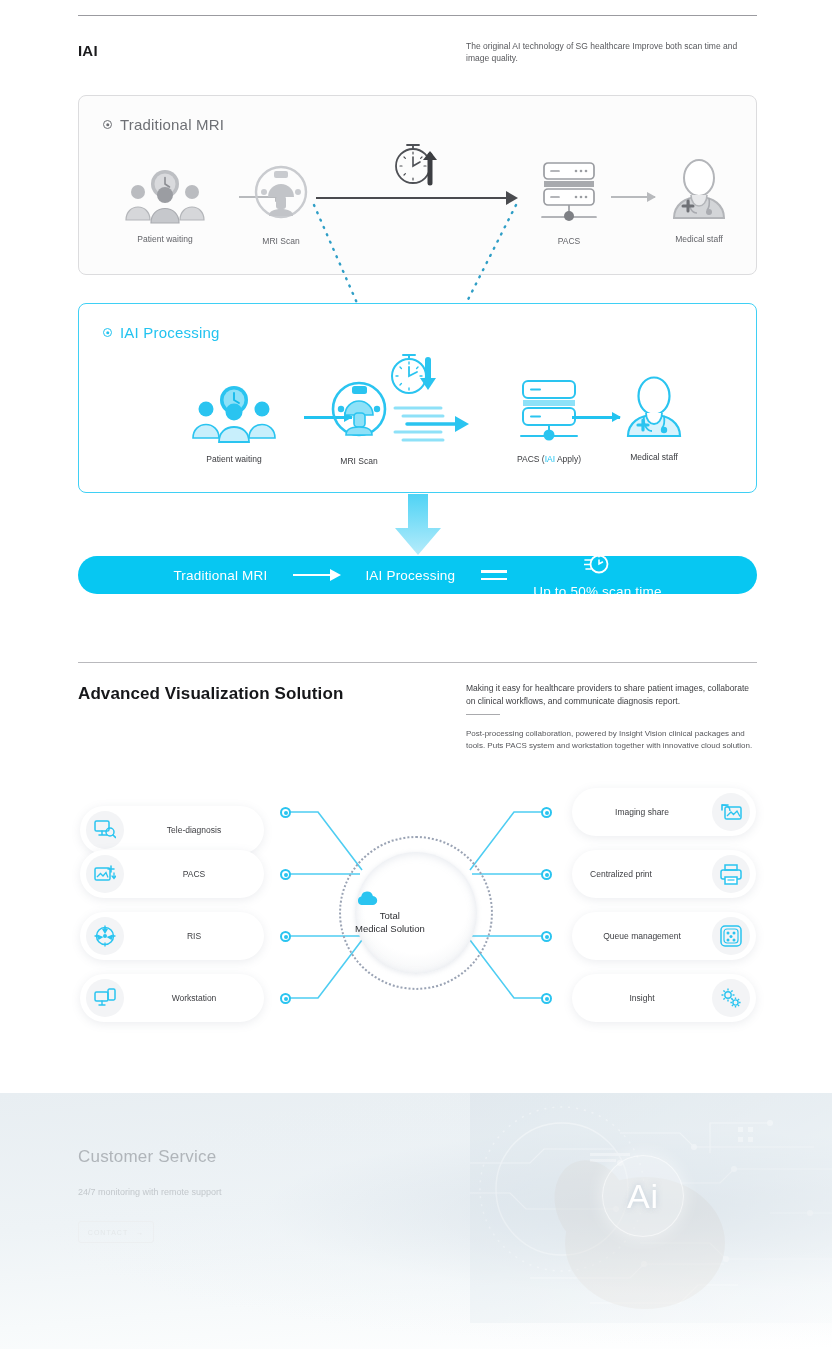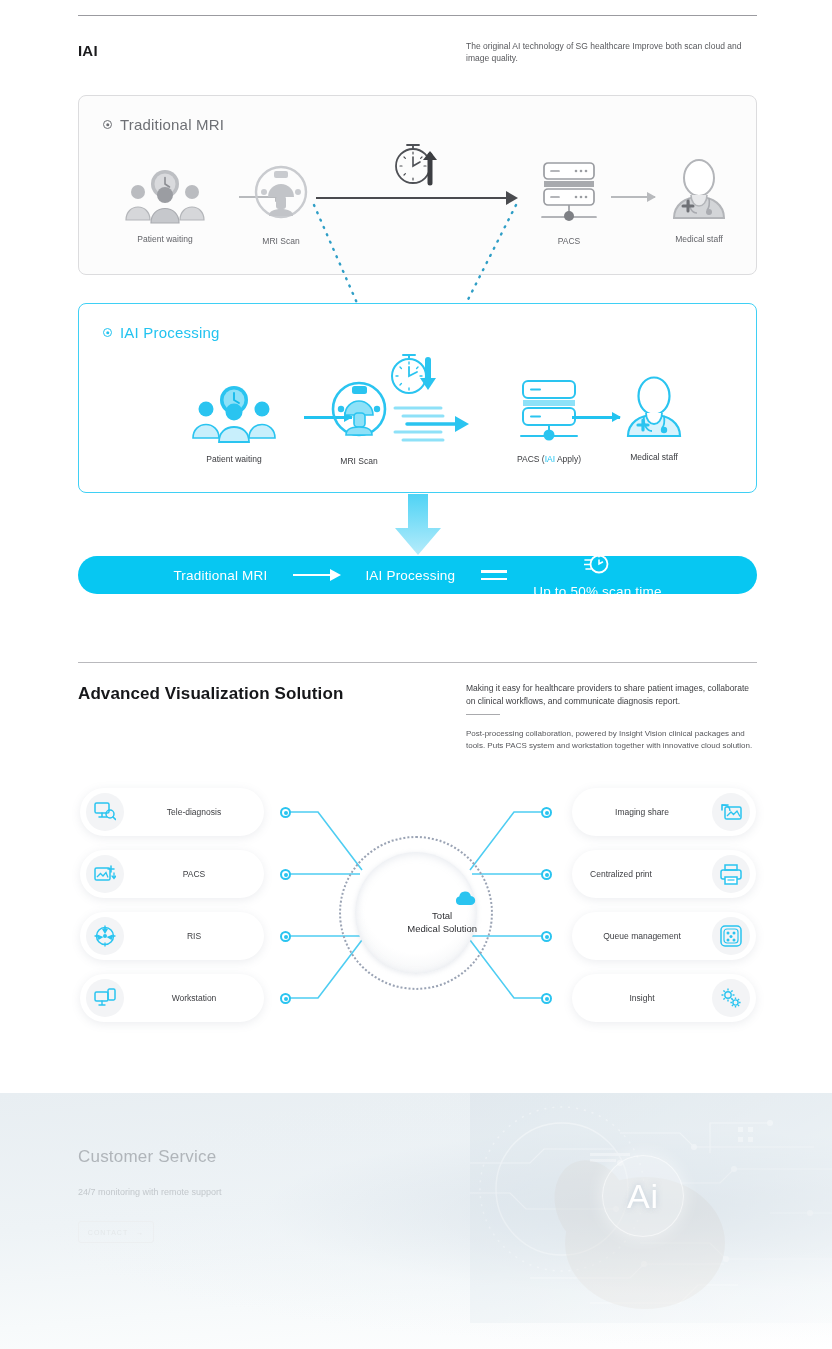--- a/index.html
+++ b/index.html
@@ -179,21 +179,21 @@
     position: absolute; left: 339px; top: 66px;
     width: 154px; height: 154px; border-radius: 50%;
     border: 2px dotted #9aa3b4;
     display: flex; align-items: center; justify-content: center;
   }
   #hub-inner {
     width: 122px; height: 122px; border-radius: 50%;
     background: radial-gradient(circle at 50% 40%, #ffffff 55%, #eceef1 100%);
     box-shadow: inset 0 2px 8px rgba(160,170,190,.25), 0 1px 5px rgba(150,160,180,.2);
     display: flex; flex-direction: column;
-    align-items: flex-end; justify-content: center; gap: 2px;
+    align-items: flex-start; justify-content: center; gap: 2px;
   }
   #hub-text { font-size: 9.5px; color: #2e2f33; text-align: center; line-height: 13px; }
 
   
   #cs {
     position: absolute; left: 0; top: 1093px; width: 832px; height: 256px;
     overflow: hidden;
     background:
       radial-gradient(ellipse at 78% 46%, rgba(205,216,226,.55) 0%, rgba(236,242,246,.25) 42%, rgba(255,255,255,0) 68%),
       linear-gradient(175deg, #e8eef2 0%, #eef3f6 42%, #f7fafb 72%, #ffffff 100%);
@@ -229,21 +229,21 @@
   }
 </style>
 </head>
 <body>
 
 <div class="page">
 
   <div class="divider" id="divider-top"></div>
 
   <div id="iai-title">IAI</div>
-  <div id="iai-desc">The original AI technology of SG healthcare Improve both scan cloud and image quality.</div>
+  <div id="iai-desc">The original AI technology of SG healthcare Improve both scan time and image quality.</div>
 
   <div class="panel" id="panel-traditional">
     <div class="panel-head">
       <span class="bullet"></span>
       <span class="panel-head-label">Traditional MRI</span>
     </div>
 
     <div class="node" style="left:26px; top:72px; width:120px;">
       <svg width="90" height="56" viewBox="0 0 90 56">
         <circle cx="45" cy="16" r="14" fill="#bdbfc3"></circle>
@@ -471,21 +471,21 @@
         <path d="M286 104 L360 104"></path>
         <path d="M286 166 L360 166"></path>
         <path d="M286 228 L318 228 L362 170"></path>
         <path d="M546 42 L514 42 L470 100"></path>
         <path d="M546 104 L472 104"></path>
         <path d="M546 166 L472 166"></path>
         <path d="M546 228 L514 228 L470 170"></path>
       </g>
     </svg>
 
-    <div class="card left" style="top:18px;align-items:center;">
+    <div class="card left" style="top:36px;align-items:center;">
       <span class="card-icon">
         <svg width="22" height="20" viewBox="0 0 22 20">
             <rect x="1" y="1" width="14" height="10" rx="1.6" fill="none" stroke="currentColor" stroke-width="1.5"></rect>
             <path d="M5 15h8M8 11v4" stroke="currentColor" stroke-width="1.5" stroke-linecap="round"></path>
             <circle cx="16" cy="12" r="4" fill="none" stroke="currentColor" stroke-width="1.5"></circle>
             <path d="M19 15l2.5 2.5" stroke="currentColor" stroke-width="1.6" stroke-linecap="round"></path>
           </svg>
       </span>
       <span class="card-label">Tele-diagnosis</span>
     </div>

